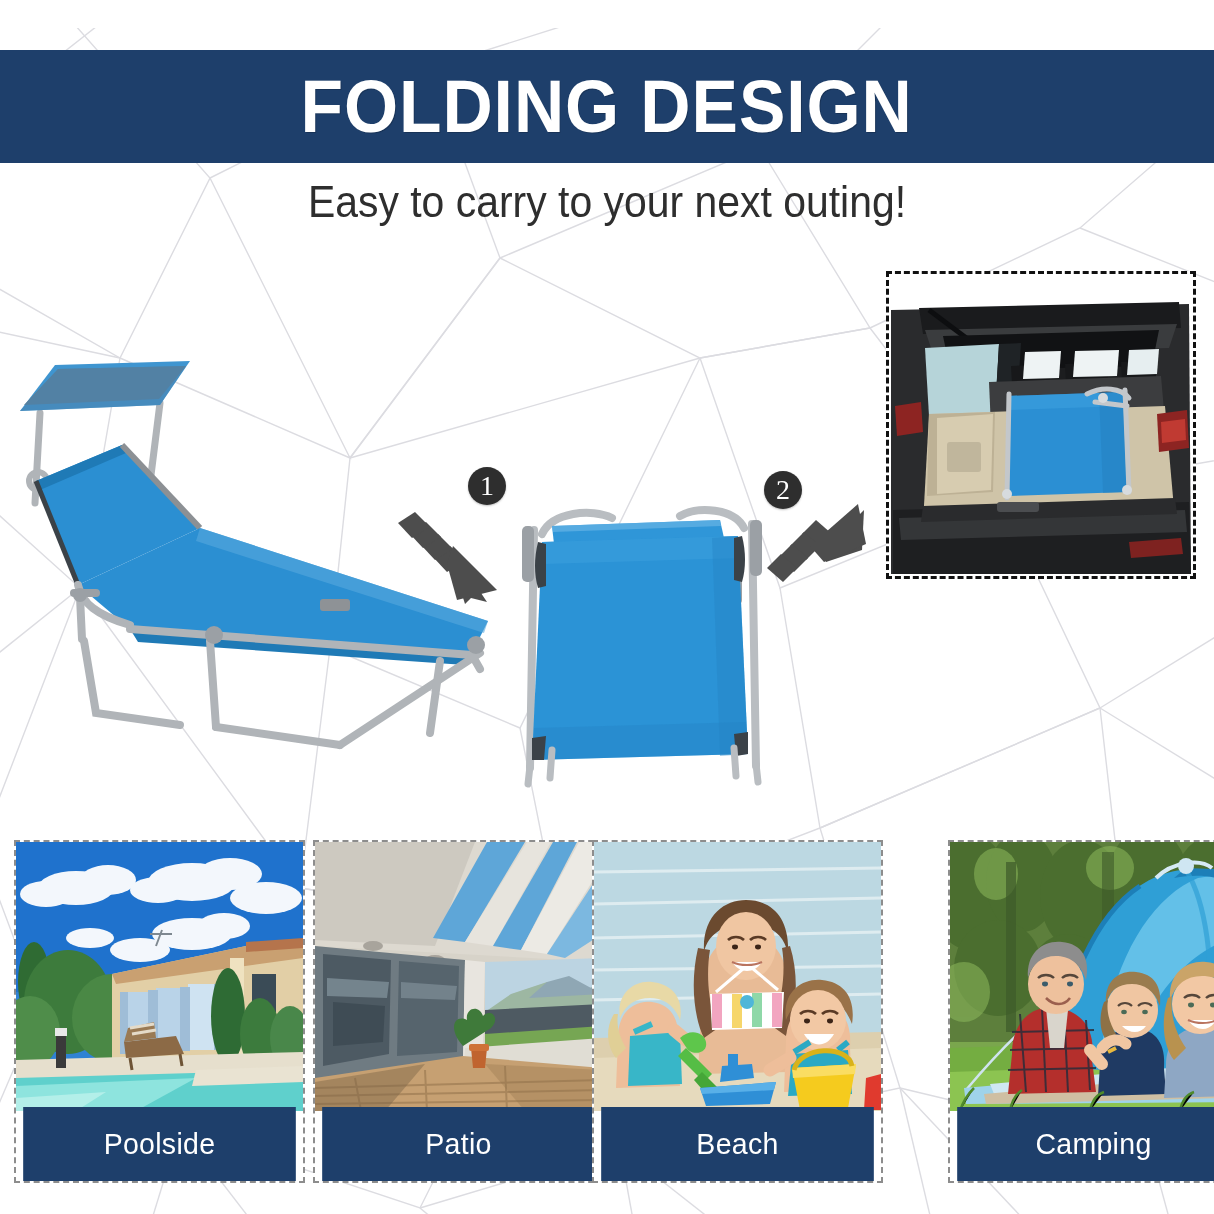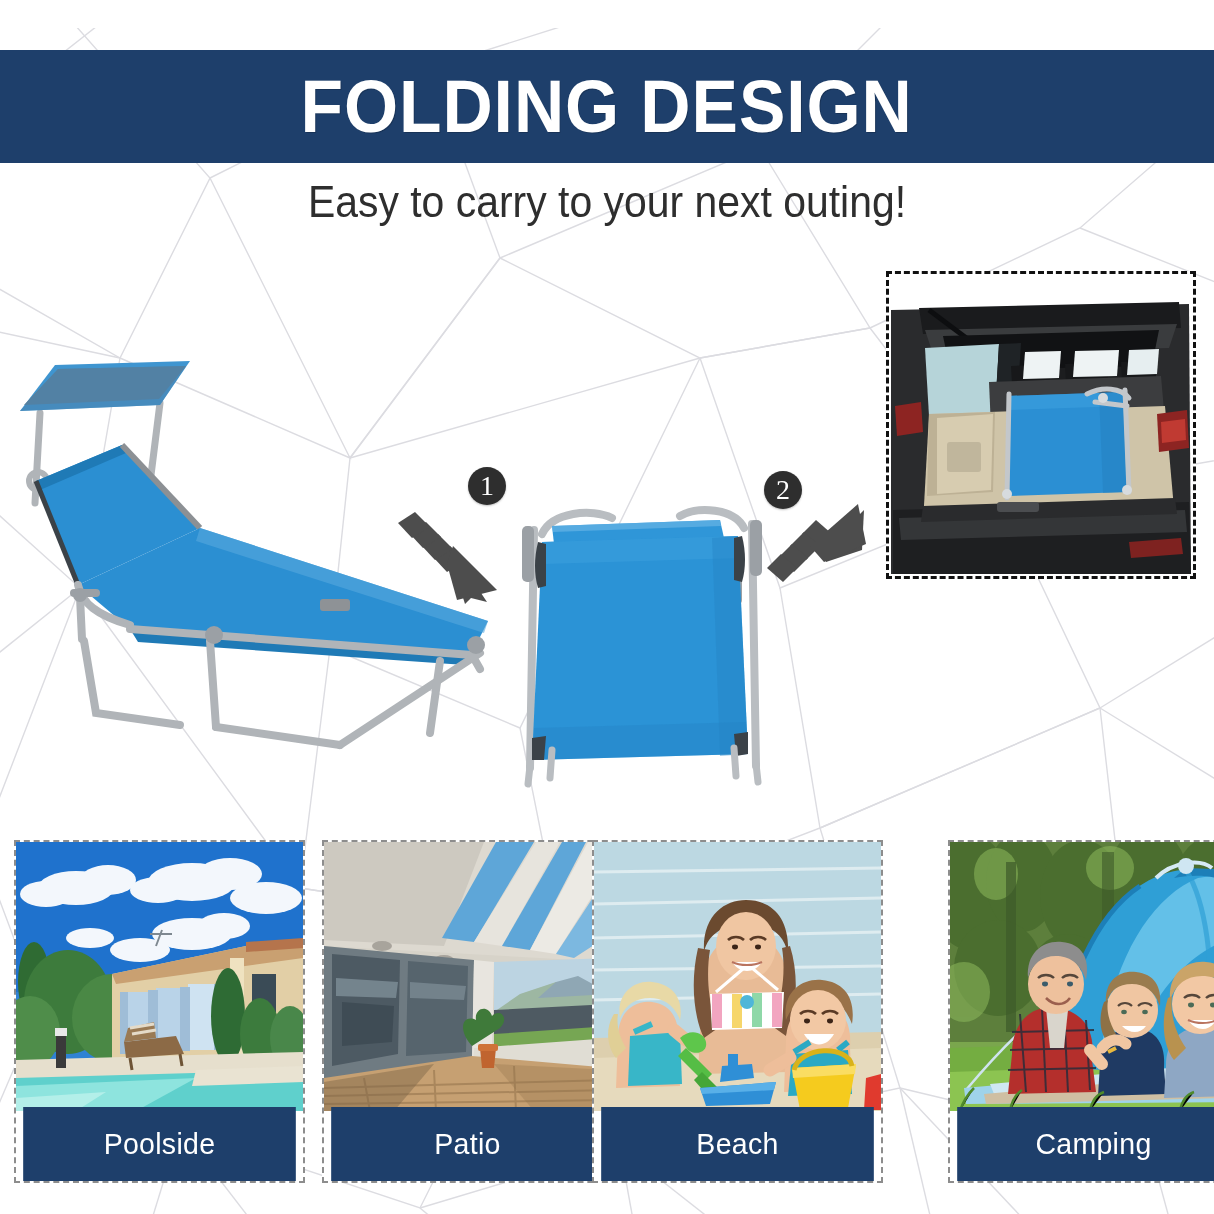--- a/index.html
+++ b/index.html
@@ -92,21 +92,21 @@
   }
   .photo-card{
     position:absolute;top:0;width:291px;height:343px;
     box-sizing:border-box;
     border:2px dashed #8d8d8d;
     background:#ffffff;
     overflow:hidden;
     text-decoration:underline;
   }
   #card-0{left:14px;}
-  #card-1{left:322px;}
+  #card-1{left:313px;}
   #card-2{left:592px;}
   #card-3{left:948px;}
   .photo-frame{
     position:absolute;left:0;top:0;width:100%;height:269px;
     overflow:hidden;
   }
   .photo-svg{position:absolute;left:0;top:0;}
   .card-label{
     position:absolute;left:0;bottom:0;width:100%;height:74px;
     background:#1e3f6b;

